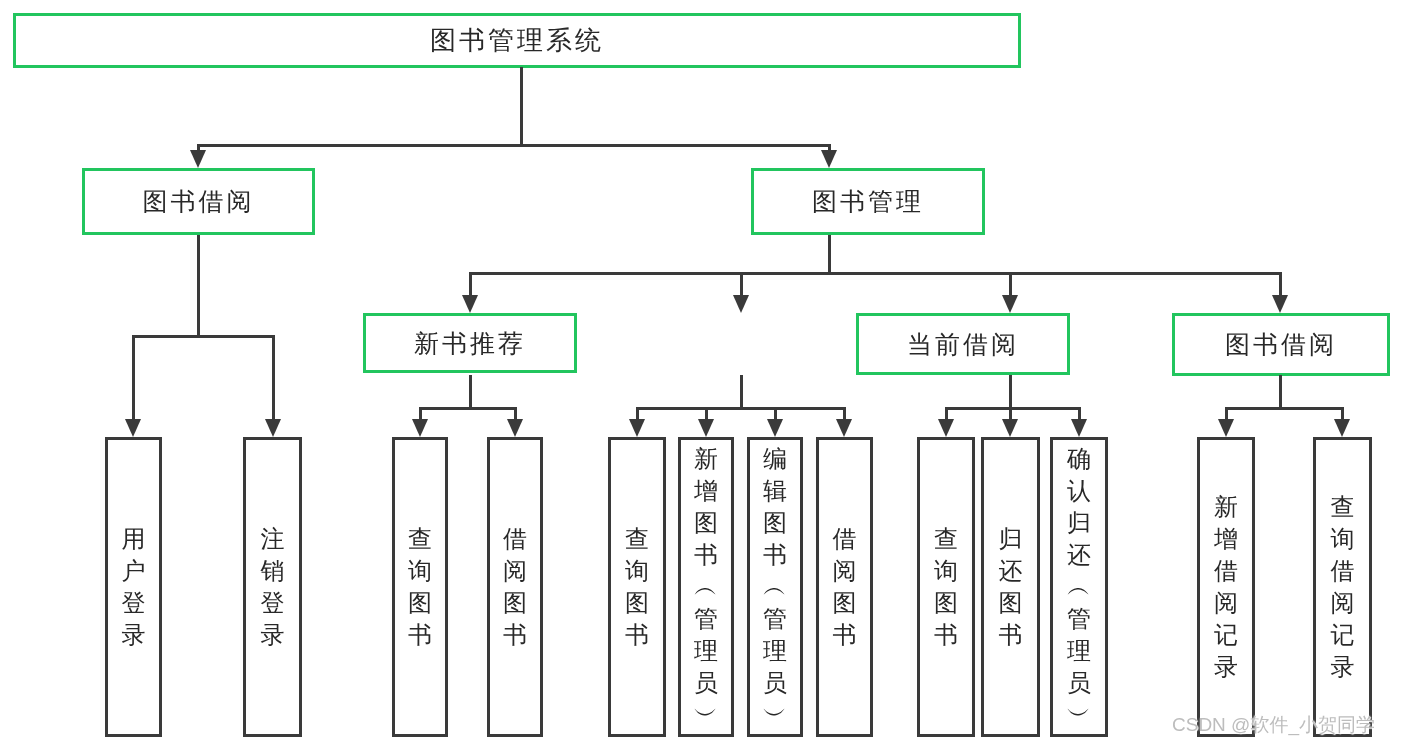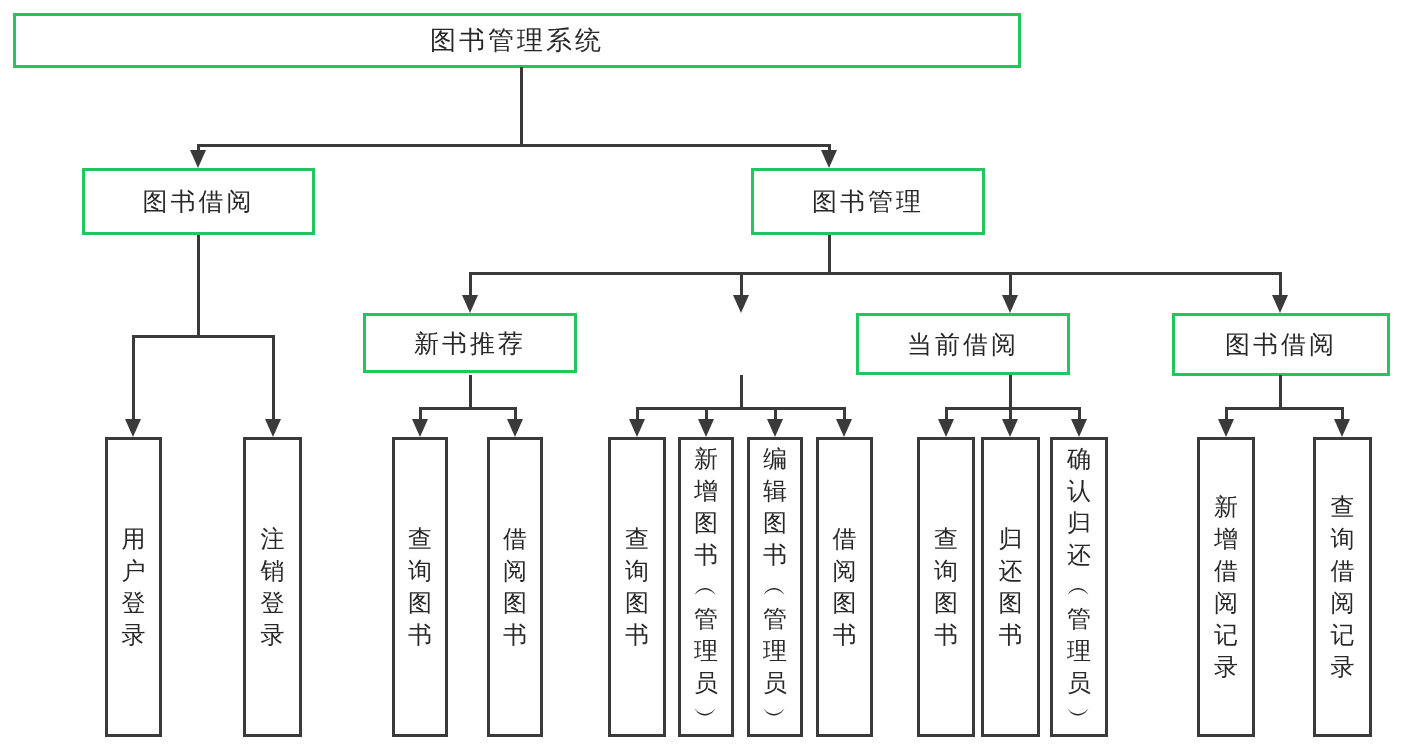--- a/index.html
+++ b/index.html
@@ -216,14 +216,15 @@
     </div>
   <div class="vbox" style="left:1313px;top:437px;width:59px;height:300px;">
       <span>查</span>
       <span>询</span>
       <span>借</span>
       <span>阅</span>
       <span>记</span>
       <span>录</span>
     </div>
 
+  <div class="watermark">CSDN @软件_小贺同学</div>
 
 </div>
 
 </body></html>

